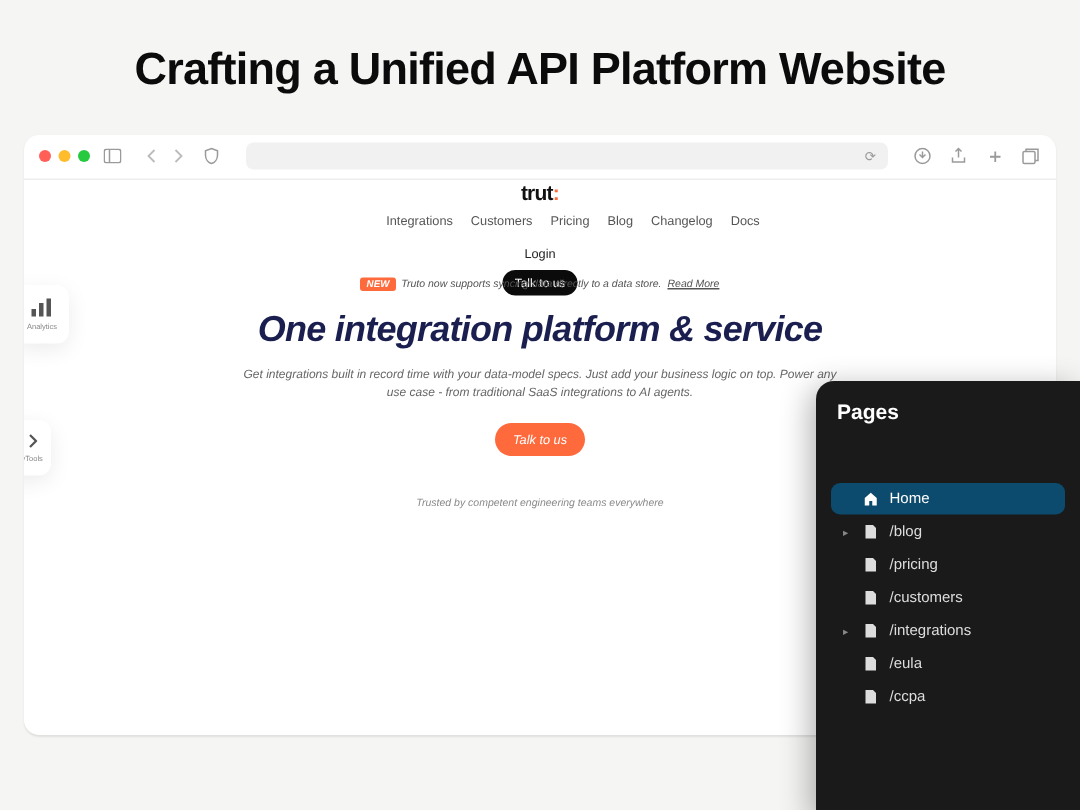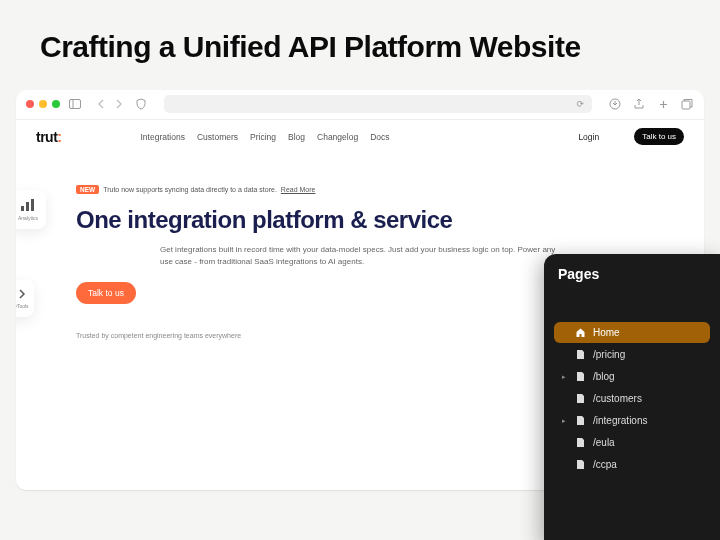--- a/index.html
+++ b/index.html
@@ -7,21 +7,21 @@
   width: 720px;
   height: 540px;
   background: #f5f6f3;
   font-family: -apple-system, BlinkMacSystemFont, "Segoe UI", sans-serif;
   overflow: hidden;
   position: relative;
 }
 .page-title {
   font-size: 30px;
   font-weight: 600;
-  text-align: left;
+  text-align: center;
   color: #0b0b0b;
   letter-spacing: -0.5px;
   line-height: 1.25;
   padding: 28px 40px 24px;
 }
 .browser {
   background: #fff;
   border-radius: 10px;
   box-shadow: 0 1px 2px rgba(0,0,0,.05), 0 1px 1px rgba(0,0,0,.04);
   margin: 0 16px;
@@ -54,36 +54,39 @@
   align-items: center;
   justify-content: flex-end;
   padding: 0 8px;
 }
 .chrome-right { display: flex; gap: 10px; align-items: center; }
 .site-header {
   height: 34px;
   display: flex;
   align-items: center;
   padding: 0 20px;
-  gap: 35px;
+  gap: 6px;
   font-size: 8.5px;
+  flex-direction: column;
 }
 .logo { font-weight: 800; font-size: 14px; color: #111; letter-spacing: -0.5px; }
 .logo .colon { color: #ff6a3d; }
 .nav-links { display: flex; gap: 12px; color: #555; padding-left: 44px; }
 .nav-links span { cursor: pointer; }
 .header-spacer { flex: 1; }
 .login-link { color: #222; font-weight: 500; cursor: pointer; }
 .talk-btn-sm {
   background: #0b0b0b; color: #fff; border-radius: 10px;
   padding: 4px 8px; font-size: 8px; cursor: pointer;
 }
 .hero {
   padding: 24px 60px 0;
+  text-align: center;
   position: relative;
+  font-style: italic;
 }
 .new-pill {
   display: inline-flex; align-items: center; gap: 4px;
   font-size: 7px; color: #555;
 }
 .new-badge {
   background: #ff6a3d; color: #fff; font-size: 6.5px;
   padding: 1px 4px; border-radius: 2px; font-weight: 600;
 }
 .read-more { text-decoration: underline; cursor: pointer; }
@@ -126,21 +129,21 @@
   padding: 12px 10px;
   color: #ddd;
 }
 .pages-title { font-size: 14px; font-weight: 600; color: #fff; margin-bottom: 10px; padding-left: 4px; }
 .page-item {
   display: flex; align-items: center; gap: 7px;
   padding: 5px 8px; border-radius: 6px;
   font-size: 10px; cursor: pointer;
   margin-bottom: 1px;
 }
-.page-item.active { background: #a16207; color: #fff; margin-top: 40px; }
+.page-item.active { background: #0c4a6e; color: #fff; margin-top: 40px; }
 .page-item .chev { width: 6px; font-size: 7px; color: #888; }
 .page-item .picon { width: 11px; display: flex; align-items: center; justify-content: center; }
 svg { display: block; }
 </style>
 </head>
 <body>
 
 <div class="page-title">Crafting a Unified API Platform Website</div>
 
 <div class="browser">
@@ -259,53 +262,53 @@
       <div class="page-item active">
         <span class="chev"></span>
         <span class="picon">
           <svg width="11" height="11" viewBox="0 0 11 11">
             <path d="M1.5 5L5.5 1.5 9.5 5v5h-3V7h-2v3h-3z" fill="currentColor"></path>
           </svg>
         </span>
         <span>Home</span>
       </div>
       <div class="page-item">
+        <span class="chev">▸</span>
+        <span class="picon">
+          <svg width="9" height="11" viewBox="0 0 9 11">
+            <path d="M1 1h5l2 2v7H1z" fill="currentColor"></path>
+          </svg>
+        </span>
+        <span>/blog</span>
+      </div>
+      <div class="page-item">
         <span class="chev"></span>
         <span class="picon">
           <svg width="9" height="11" viewBox="0 0 9 11">
             <path d="M1 1h5l2 2v7H1z" fill="currentColor"></path>
           </svg>
         </span>
         <span>/pricing</span>
       </div>
       <div class="page-item">
+        <span class="chev"></span>
+        <span class="picon">
+          <svg width="9" height="11" viewBox="0 0 9 11">
+            <path d="M1 1h5l2 2v7H1z" fill="currentColor"></path>
+          </svg>
+        </span>
+        <span>/customers</span>
+      </div>
+      <div class="page-item">
         <span class="chev">▸</span>
         <span class="picon">
           <svg width="9" height="11" viewBox="0 0 9 11">
             <path d="M1 1h5l2 2v7H1z" fill="currentColor"></path>
           </svg>
         </span>
-        <span>/blog</span>
-      </div>
-      <div class="page-item">
-        <span class="chev"></span>
-        <span class="picon">
-          <svg width="9" height="11" viewBox="0 0 9 11">
-            <path d="M1 1h5l2 2v7H1z" fill="currentColor"></path>
-          </svg>
-        </span>
-        <span>/customers</span>
-      </div>
-      <div class="page-item">
-        <span class="chev">▸</span>
-        <span class="picon">
-          <svg width="9" height="11" viewBox="0 0 9 11">
-            <path d="M1 1h5l2 2v7H1z" fill="currentColor"></path>
-          </svg>
-        </span>
         <span>/integrations</span>
       </div>
       <div class="page-item">
         <span class="chev"></span>
         <span class="picon">
           <svg width="9" height="11" viewBox="0 0 9 11">
             <path d="M1 1h5l2 2v7H1z" fill="currentColor"></path>
           </svg>
         </span>
         <span>/eula</span>

